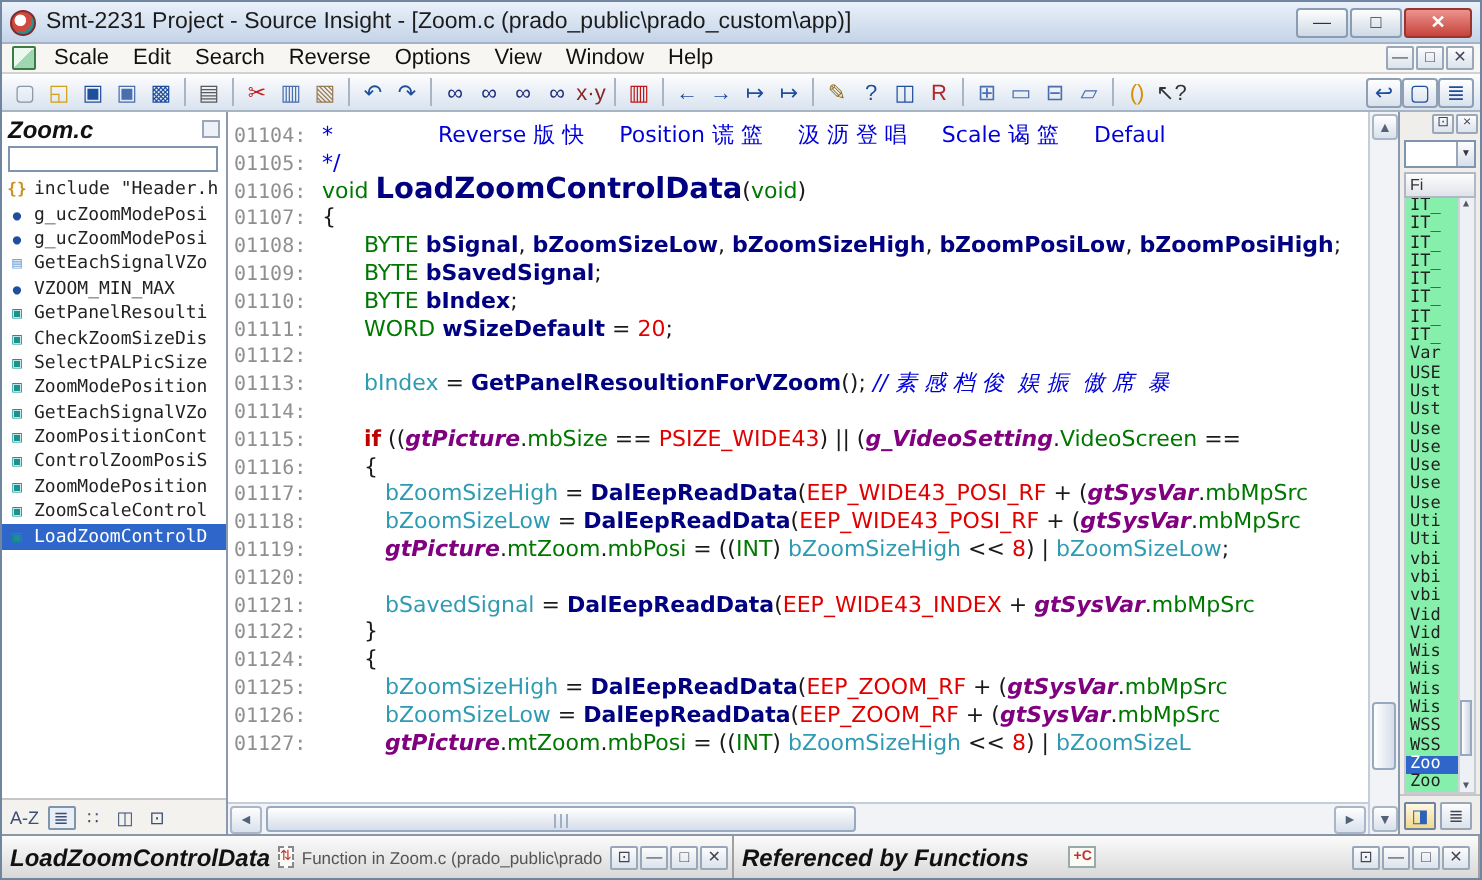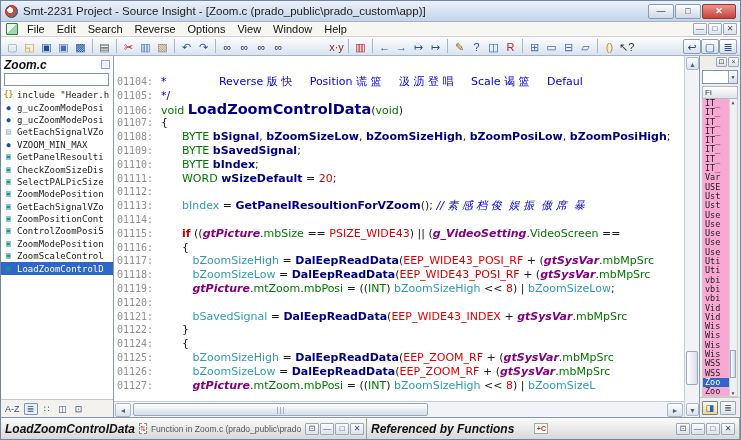--- a/index.html
+++ b/index.html
@@ -46,21 +46,21 @@
   .lpi{width:11px;flex:0 0 11px;text-align:center;font-size:8px;line-height:10px;}
   .lpi.include{color:#c8931f;font-weight:bold;}
   .lpi.global{color:#1f4e9c;font-size:7px;}
   .lpi.proto{color:#7aa7d9;}
   .lpi.func{color:#18938f;}
   .lp-toolbar{height:18px;flex:0 0 18px;border-top:1px solid #c6c6c6;display:flex;align-items:center;gap:2px;padding:0 2px;background:#f3f2ef;}
   .lp-toolbar .mini-btn{border-color:transparent;background:none;color:#3d4f74;font-size:9px;}
   .lp-toolbar .mini-btn.pressed{border:1px solid #7f94ad;background:#e8eef6;}
   
   .center{flex:1;display:flex;flex-direction:column;min-width:0;background:#fff;}
-  .code{flex:1;overflow:hidden;padding-top:19px;}
+  .code{flex:1;overflow:hidden;padding-top:5px;}
   .cl{height:13.8px;line-height:13.8px;white-space:pre;font-family:"DejaVu Sans",sans-serif;font-size:11px;padding-left:3px;}
   .ln{display:inline-block;width:44px;font-family:"DejaVu Sans Mono",monospace;font-size:10px;color:#8f8f8f;}
   .tok-t{color:#1a1a1a;}
   .tok-cm{color:#0000d8;}
   .tok-cmi{color:#0000d8;font-style:italic;}
   .tok-kw{color:#007800;}
   .tok-ctl{color:#c00000;font-weight:bold;}
   .tok-fn{color:#000080;font-weight:bold;}
   .tok-fnd{color:#000080;font-weight:bold;font-size:14.5px;}
   .tok-gv{color:#800080;font-weight:bold;font-style:italic;}
@@ -83,21 +83,21 @@
   
   .rightpanel{width:41px;flex:0 0 41px;border-left:1px solid #8a9ab0;background:#efeeeb;display:flex;flex-direction:column;}
   .rp-ctl{height:13px;flex:0 0 13px;display:flex;justify-content:flex-end;gap:1px;padding:1px 1px 0;}
   .rp-ctl .mini-btn{min-width:11px;height:10px;font-size:7px;line-height:8px;}
   .rp-combo{height:14px;flex:0 0 14px;margin:1px 2px;background:#fff;border:1px solid #7f94ad;position:relative;font-size:8px;}
   .rp-combo .drop{position:absolute;right:0;top:0;bottom:0;width:9px;background:linear-gradient(#fdfdfd,#d7dfea);
     border-left:1px solid #9aa7b8;font-size:5px;text-align:center;line-height:12px;color:#334;}
   .rp-head{height:13px;flex:0 0 13px;margin:1px 2px 0;background:linear-gradient(#fdfdfd,#dfe3e9);
     border:1px solid #b0b8c4;font-size:8px;line-height:11px;padding:0 2px;color:#333;}
   .rp-list{flex:1;overflow:hidden;font-family:"DejaVu Sans Mono",monospace;font-size:8.5px;position:relative;
-    background:#f9a8d4;margin:0 2px;border:1px solid #c8ccd2;border-top:none;padding-right:8px;}
+    background:#86efac;margin:0 2px;border:1px solid #c8ccd2;border-top:none;padding-right:8px;}
   .rp-item{height:9.3px;line-height:9.3px;padding:0 2px;white-space:pre;color:#222;}
   .rp-item.sel{background:#2e66c9;color:#fff;}
   .rp-scroll{position:absolute;right:0;top:0;bottom:0;width:8px;background:#edf0f4;border-left:1px solid #cfd4da;}
   .rp-up{position:absolute;top:0;right:0;width:8px;font-size:5px;text-align:center;color:#556;}
   .rp-dn{position:absolute;bottom:0;right:0;width:8px;font-size:5px;text-align:center;color:#556;}
   .rp-thumb{position:absolute;right:1px;bottom:18px;width:6px;height:28px;background:linear-gradient(90deg,#fff,#cdd6e2);border:1px solid #98a8bf;}
   .rp-bottom{height:20px;flex:0 0 20px;display:flex;gap:2px;padding:2px;border-top:1px solid #c6c6c6;align-items:center;}
   .rp-bottom .mini-btn{height:14px;min-width:16px;line-height:12px;font-size:9px;}
   .rp-bottom .mini-btn.accent{color:#2d62b8;background:linear-gradient(#fff8e2,#f0d98a);border-color:#6f82a0;}
   
@@ -123,21 +123,21 @@
     <span class="win-btns">
         <span class="wbtn">—</span>
         <span class="wbtn">□</span>
         <span class="wbtn close">✕</span>
       </span>
   </div>
 
   <div class="menubar">
     <span class="doc-icon"></span>
     <span style="display:flex">
-        <span class="menu-item">File</span>
+        <span class="menu-item">Scale</span>
         <span class="menu-item">Edit</span>
         <span class="menu-item">Search</span>
         <span class="menu-item">Reverse</span>
         <span class="menu-item">Options</span>
         <span class="menu-item">View</span>
         <span class="menu-item">Window</span>
         <span class="menu-item">Help</span>
       </span>
     <span class="mdi-btns">
         <span class="mini-btn">—</span>
@@ -168,21 +168,21 @@
       <div class="tb-group">
         <span class="tb-btn" style="color: rgb(31, 78, 156);">↶</span>
         <span class="tb-btn" style="color: rgb(31, 78, 156);">↷</span>
       </div>
       <span class="tb-sep"></span>
       <div class="tb-group">
         <span class="tb-btn" style="color: rgb(31, 47, 122);">∞</span>
         <span class="tb-btn" style="color: rgb(31, 47, 122);">∞</span>
         <span class="tb-btn" style="color: rgb(31, 47, 122);">∞</span>
         <span class="tb-btn" style="color: rgb(31, 47, 122);">∞</span>
-        <span class="tb-btn" style="color: rgb(138, 37, 37); margin-left: 41px;">x·y</span>
+        <span class="tb-btn" style="color: rgb(138, 37, 37);">x·y</span>
       </div>
       <span class="tb-sep"></span>
       <div class="tb-group">
         <span class="tb-btn" style="color: rgb(192, 24, 24);">▥</span>
       </div>
       <span class="tb-sep"></span>
       <div class="tb-group">
         <span class="tb-btn" style="color: rgb(31, 78, 156);">←</span>
         <span class="tb-btn" style="color: rgb(31, 78, 156);">→</span>
         <span class="tb-btn" style="color: rgb(31, 78, 156);">↦</span>

